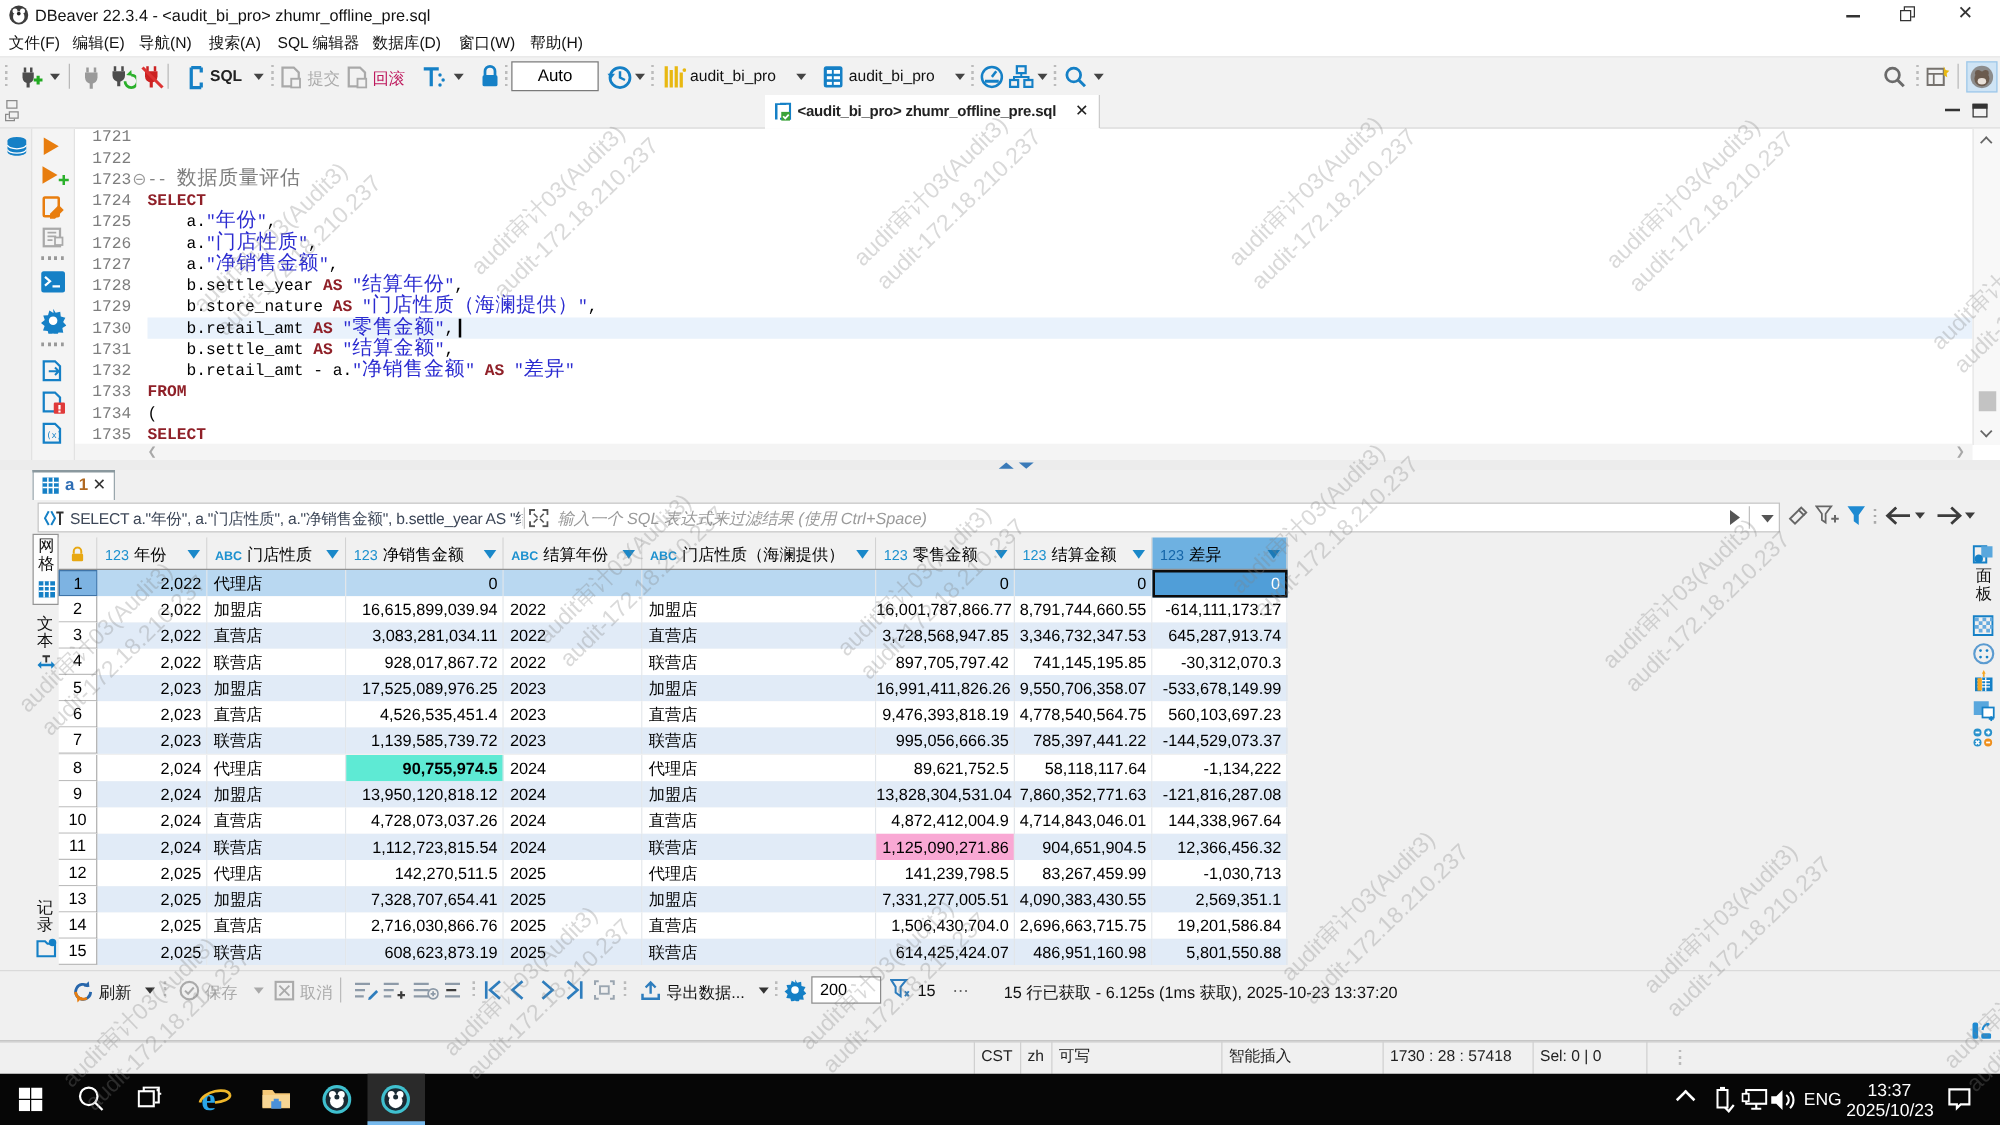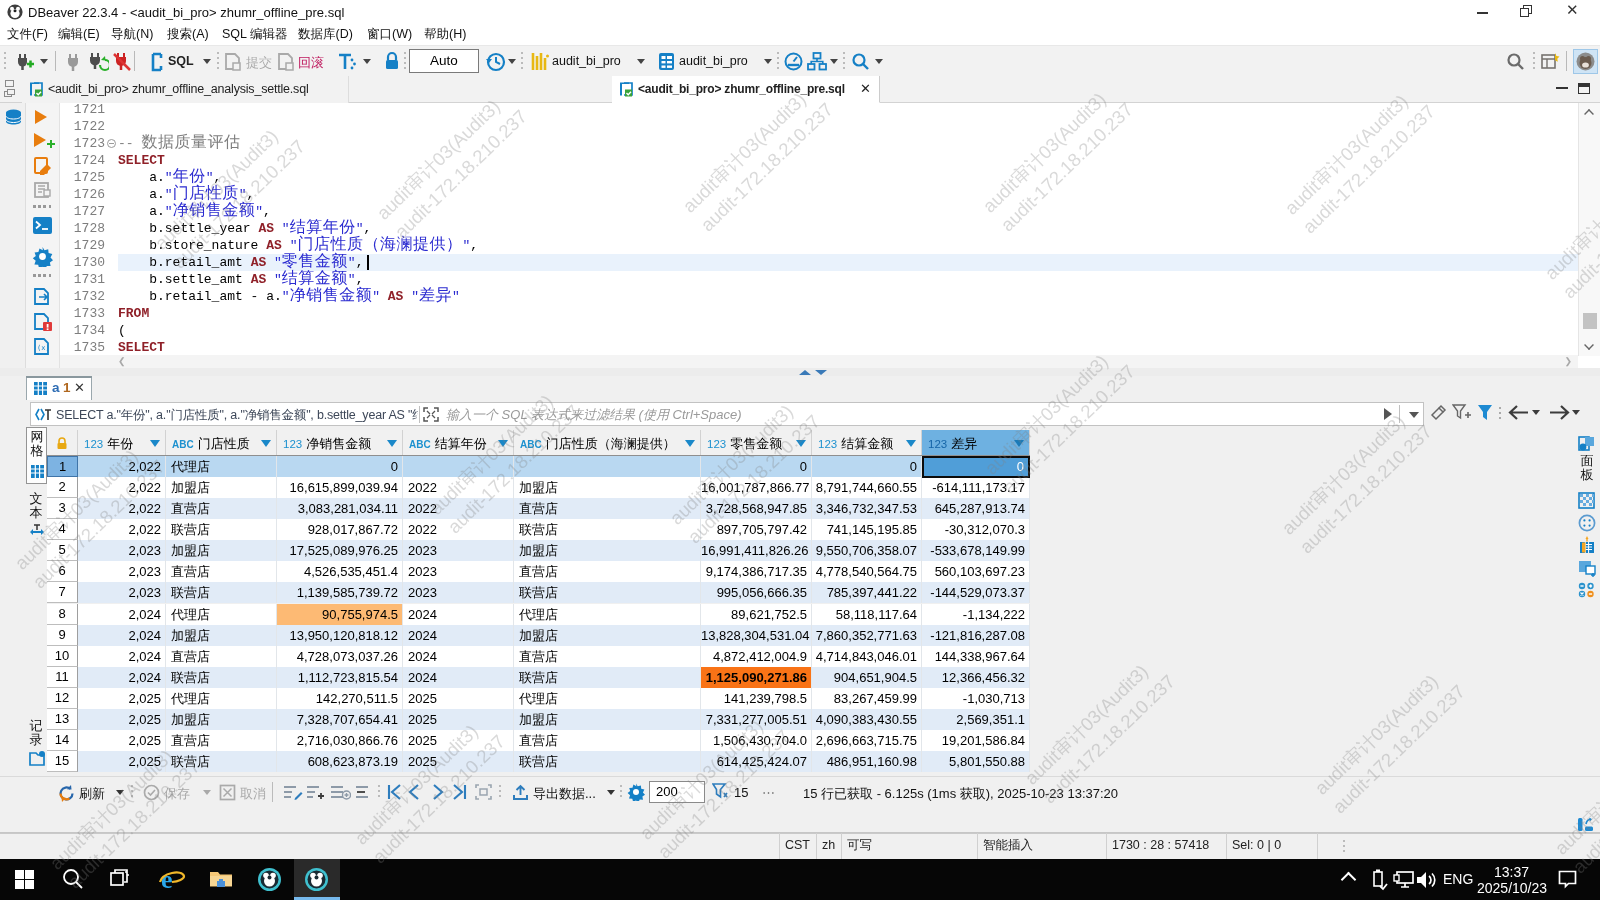--- a/index.html
+++ b/index.html
@@ -207,29 +207,20 @@
       <circle cx="6.5" cy="6.5" r="2.5" fill="#6b5b4e"></circle>
       <circle cx="12.5" cy="6.5" r="2.5" fill="#6b5b4e"></circle>
       <ellipse cx="9.5" cy="13" rx="3.4" ry="2.6" fill="#e8e0d8"></ellipse>
     </svg>
 </div>
 
 <div id="tabbar">
  <div class="ic" style="left:5px;top:4px;width:9px;height:7px;border:1.4px solid #8a8a8a"></div>
  <div class="ic" style="left:4px;top:15px;width:8px;height:6px;border:1.4px solid #8a8a8a;background:#f2f2f2"></div>
  <div class="ic" style="left:7px;top:13px;width:8px;height:6px;border:1.4px solid #8a8a8a;background:#f2f2f2"></div>
- <div class="etab" style="left:22px;width:327px">
-      <svg class="ic" style="left:6px;top:5px" width="17" height="17" viewBox="0 0 17 17">
-        <path d="M4 3 h7 v-1.5 h-9 v13 h2 z" fill="#1580c6"></path>
-        <path d="M6 2 h8 v12 h-8" fill="none" stroke="#1580c6" stroke-width="1.7"></path>
-        <rect x="7" y="8.5" width="7" height="7" fill="#3aa33a"></rect>
-        <path d="M8.5 12 l1.7 1.7 2.8-3" stroke="#fff" stroke-width="1.4" fill="none"></path>
-      </svg>
-      <span class="lbl">&lt;audit_bi_pro&gt; zhumr_offline_analysis_settle.sql</span>
-    </div>
  <div class="etab active" style="left:612px;width:268px">
       <svg class="ic" style="left:6px;top:5px" width="17" height="17" viewBox="0 0 17 17">
         <path d="M4 3 h7 v-1.5 h-9 v13 h2 z" fill="#1580c6"></path>
         <path d="M6 2 h8 v12 h-8" fill="none" stroke="#1580c6" stroke-width="1.7"></path>
         <rect x="7" y="8.5" width="7" height="7" fill="#3aa33a"></rect>
         <path d="M8.5 12 l1.7 1.7 2.8-3" stroke="#fff" stroke-width="1.4" fill="none"></path>
       </svg>
       <span class="lbl">&lt;audit_bi_pro&gt; zhumr_offline_pre.sql</span>
       <span style="position:absolute;right:8px;top:5px;font-weight:normal;font-size:13px">✕</span>
     </div>
@@ -500,40 +491,40 @@
 <div class="gc gr" style="left:812px;width:110px;background:#e1ebf7;">9,550,706,358.07</div>
 <div class="gc gr" style="left:922px;width:108px;background:#e1ebf7;">-533,678,149.99</div>
 </div>
 <div class="grow" style="top:561.4px;height:21.07px">
 <div class="gnum" style="left:47px;width:31px;background:#ffffff;">6</div>
 <div class="gc gr" style="left:78px;width:88px;background:#ffffff;">2,023</div>
 <div class="gc gl" style="left:166px;width:111px;background:#ffffff;">直营店</div>
 <div class="gc gr" style="left:277px;width:126px;background:#ffffff;">4,526,535,451.4</div>
 <div class="gc gl" style="left:403px;width:111px;background:#ffffff;">2023</div>
 <div class="gc gl" style="left:514px;width:187px;background:#ffffff;">直营店</div>
-<div class="gc gr" style="left:701px;width:111px;background:#ffffff;">9,174,386,717.35</div>
+<div class="gc gr" style="left:701px;width:111px;background:#ffffff;">9,476,393,818.19</div>
 <div class="gc gr" style="left:812px;width:110px;background:#ffffff;">4,778,540,564.75</div>
 <div class="gc gr" style="left:922px;width:108px;background:#ffffff;">560,103,697.23</div>
 </div>
 <div class="grow" style="top:582.4px;height:21.07px">
 <div class="gnum" style="left:47px;width:31px;background:#ffffff;">7</div>
 <div class="gc gr" style="left:78px;width:88px;background:#e1ebf7;">2,023</div>
 <div class="gc gl" style="left:166px;width:111px;background:#e1ebf7;">联营店</div>
 <div class="gc gr" style="left:277px;width:126px;background:#e1ebf7;">1,139,585,739.72</div>
 <div class="gc gl" style="left:403px;width:111px;background:#e1ebf7;">2023</div>
 <div class="gc gl" style="left:514px;width:187px;background:#e1ebf7;">联营店</div>
 <div class="gc gr" style="left:701px;width:111px;background:#e1ebf7;">995,056,666.35</div>
 <div class="gc gr" style="left:812px;width:110px;background:#e1ebf7;">785,397,441.22</div>
 <div class="gc gr" style="left:922px;width:108px;background:#e1ebf7;">-144,529,073.37</div>
 </div>
 <div class="grow" style="top:603.5px;height:21.07px">
 <div class="gnum" style="left:47px;width:31px;background:#ffffff;">8</div>
 <div class="gc gr" style="left:78px;width:88px;background:#ffffff;">2,024</div>
 <div class="gc gl" style="left:166px;width:111px;background:#ffffff;">代理店</div>
-<div class="gc gr" style="left:277px;width:126px;background:#fdba74;">90,755,974.5</div>
+<div class="gc gr" style="left:277px;width:126px;background:#5eead4;font-weight:bold;">90,755,974.5</div>
 <div class="gc gl" style="left:403px;width:111px;background:#ffffff;">2024</div>
 <div class="gc gl" style="left:514px;width:187px;background:#ffffff;">代理店</div>
 <div class="gc gr" style="left:701px;width:111px;background:#ffffff;">89,621,752.5</div>
 <div class="gc gr" style="left:812px;width:110px;background:#ffffff;">58,118,117.64</div>
 <div class="gc gr" style="left:922px;width:108px;background:#ffffff;">-1,134,222</div>
 </div>
 <div class="grow" style="top:624.6px;height:21.07px">
 <div class="gnum" style="left:47px;width:31px;background:#ffffff;">9</div>
 <div class="gc gr" style="left:78px;width:88px;background:#e1ebf7;">2,024</div>
 <div class="gc gl" style="left:166px;width:111px;background:#e1ebf7;">加盟店</div>
@@ -555,21 +546,21 @@
 <div class="gc gr" style="left:812px;width:110px;background:#ffffff;">4,714,843,046.01</div>
 <div class="gc gr" style="left:922px;width:108px;background:#ffffff;">144,338,967.64</div>
 </div>
 <div class="grow" style="top:666.7px;height:21.07px">
 <div class="gnum" style="left:47px;width:31px;background:#ffffff;">11</div>
 <div class="gc gr" style="left:78px;width:88px;background:#e1ebf7;">2,024</div>
 <div class="gc gl" style="left:166px;width:111px;background:#e1ebf7;">联营店</div>
 <div class="gc gr" style="left:277px;width:126px;background:#e1ebf7;">1,112,723,815.54</div>
 <div class="gc gl" style="left:403px;width:111px;background:#e1ebf7;">2024</div>
 <div class="gc gl" style="left:514px;width:187px;background:#e1ebf7;">联营店</div>
-<div class="gc gr" style="left:701px;width:111px;background:#f97316;font-weight:bold;">1,125,090,271.86</div>
+<div class="gc gr" style="left:701px;width:111px;background:#f9a8d4;">1,125,090,271.86</div>
 <div class="gc gr" style="left:812px;width:110px;background:#e1ebf7;">904,651,904.5</div>
 <div class="gc gr" style="left:922px;width:108px;background:#e1ebf7;">12,366,456.32</div>
 </div>
 <div class="grow" style="top:687.8px;height:21.07px">
 <div class="gnum" style="left:47px;width:31px;background:#ffffff;">12</div>
 <div class="gc gr" style="left:78px;width:88px;background:#ffffff;">2,025</div>
 <div class="gc gl" style="left:166px;width:111px;background:#ffffff;">代理店</div>
 <div class="gc gr" style="left:277px;width:126px;background:#ffffff;">142,270,511.5</div>
 <div class="gc gl" style="left:403px;width:111px;background:#ffffff;">2025</div>
 <div class="gc gl" style="left:514px;width:187px;background:#ffffff;">代理店</div>

